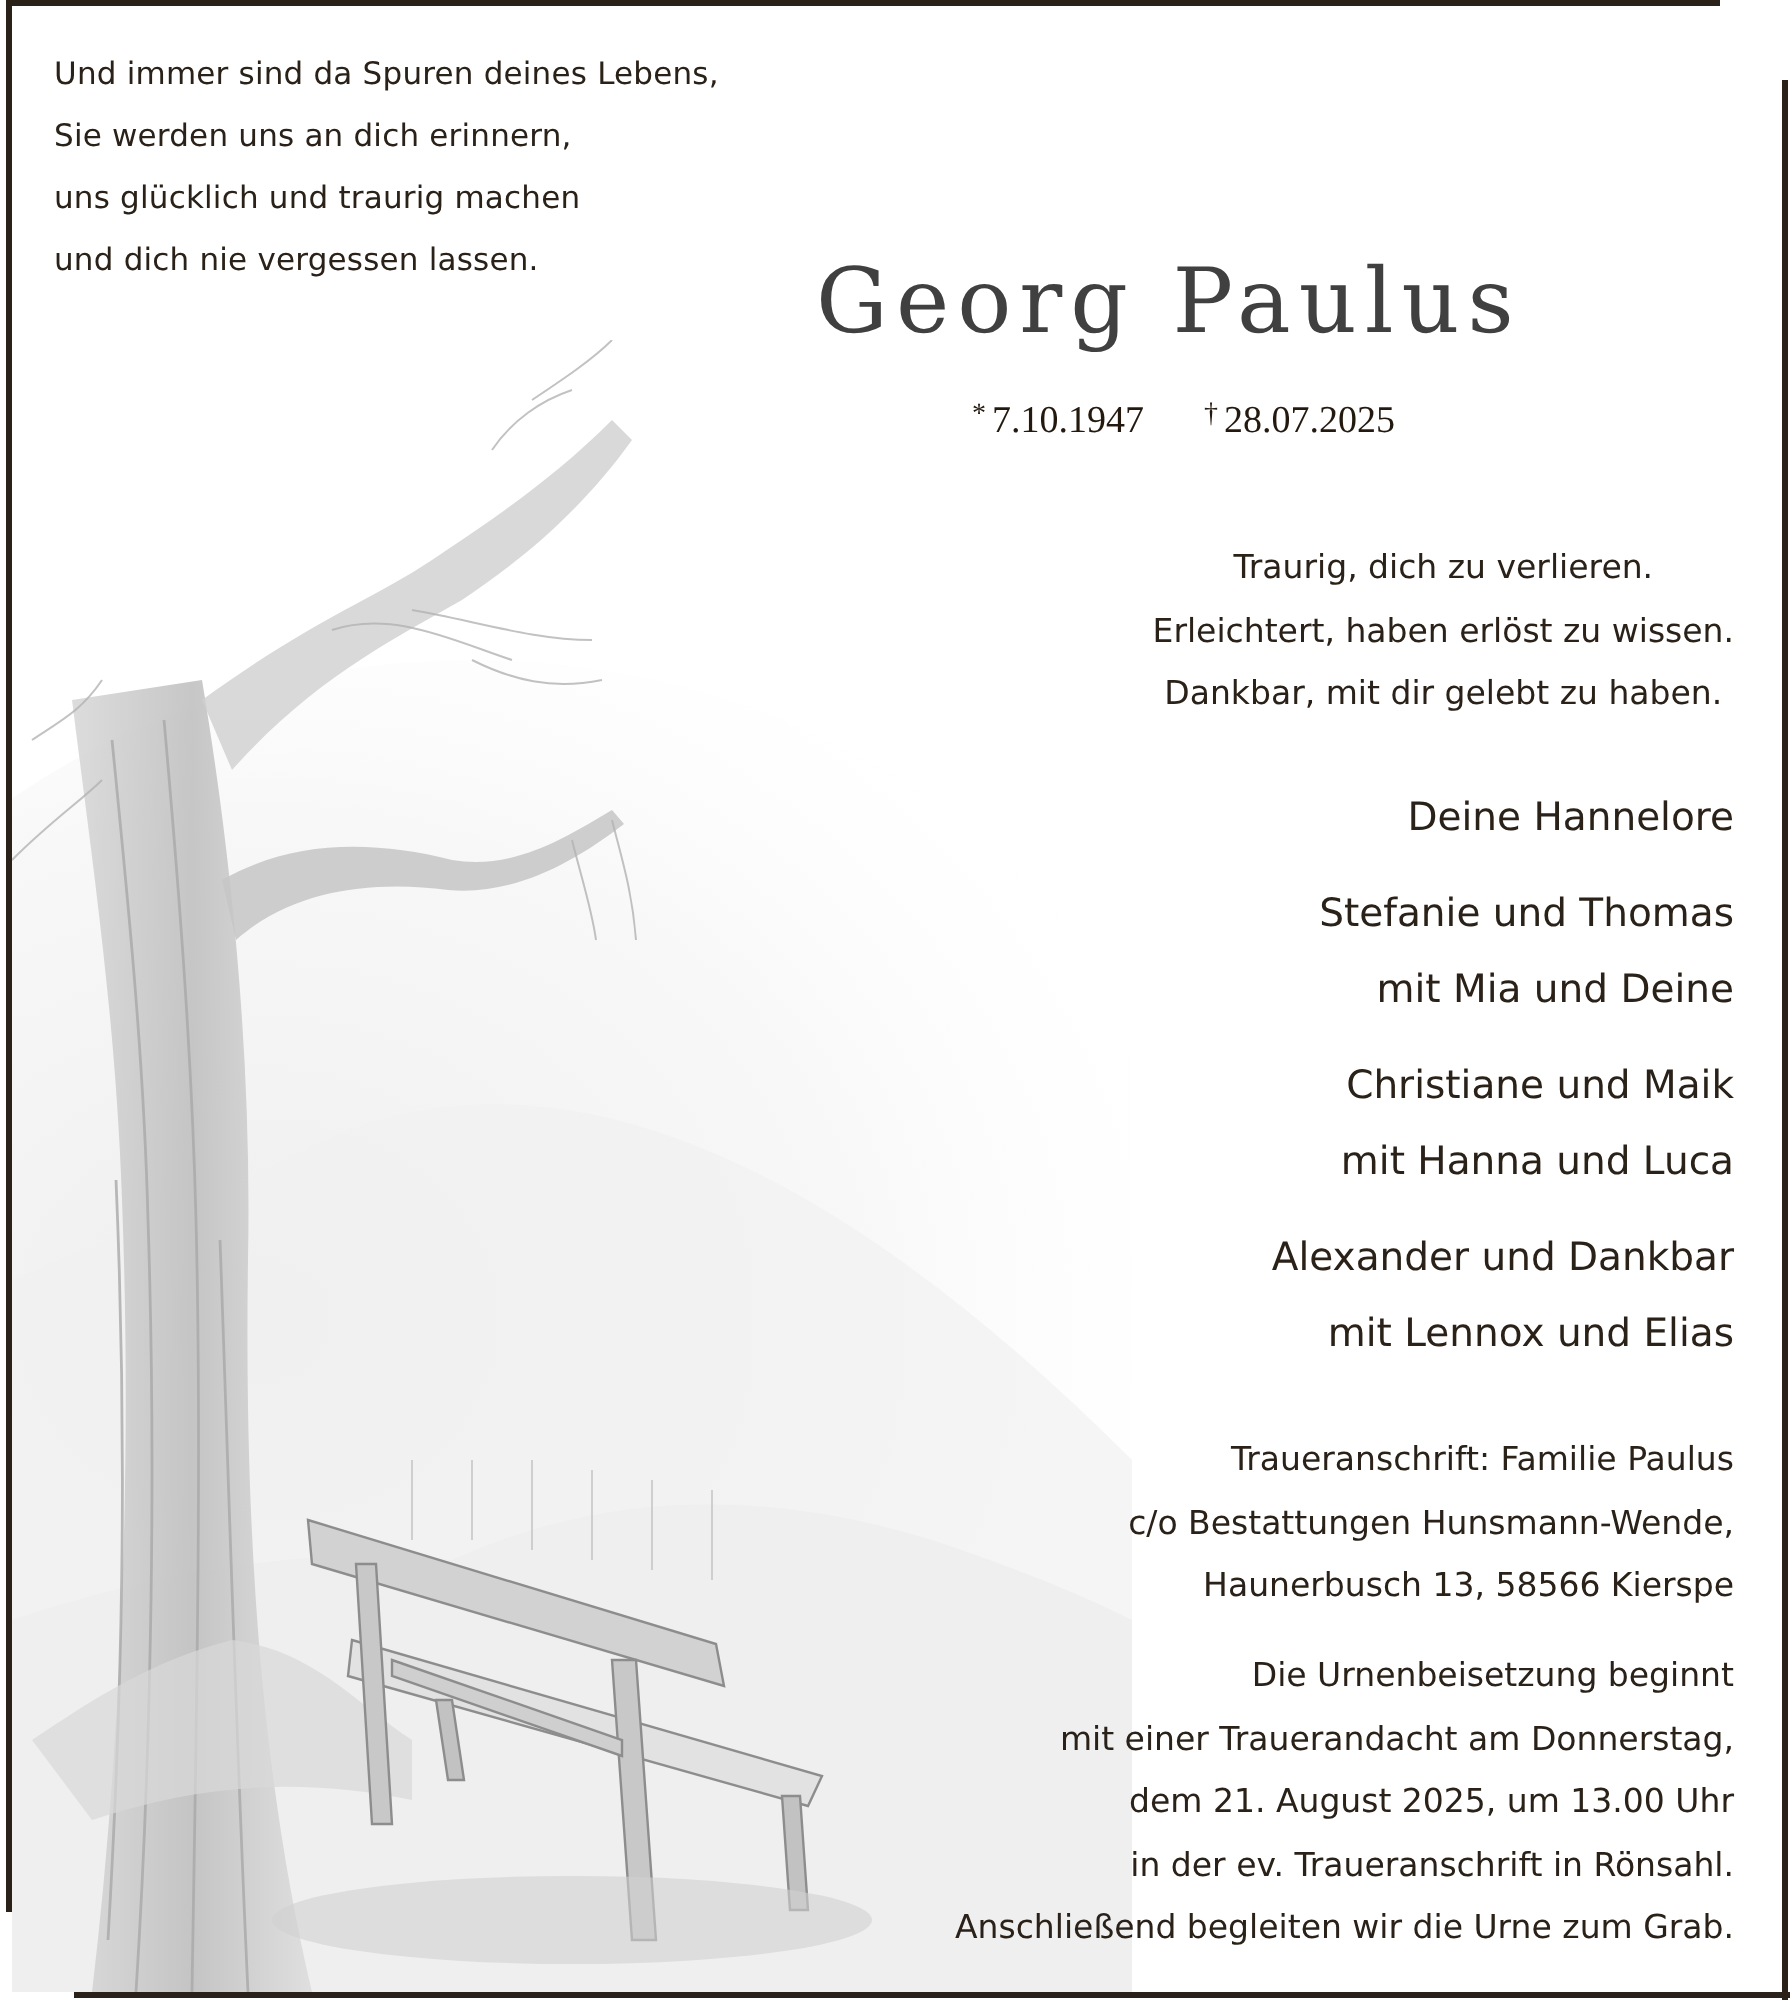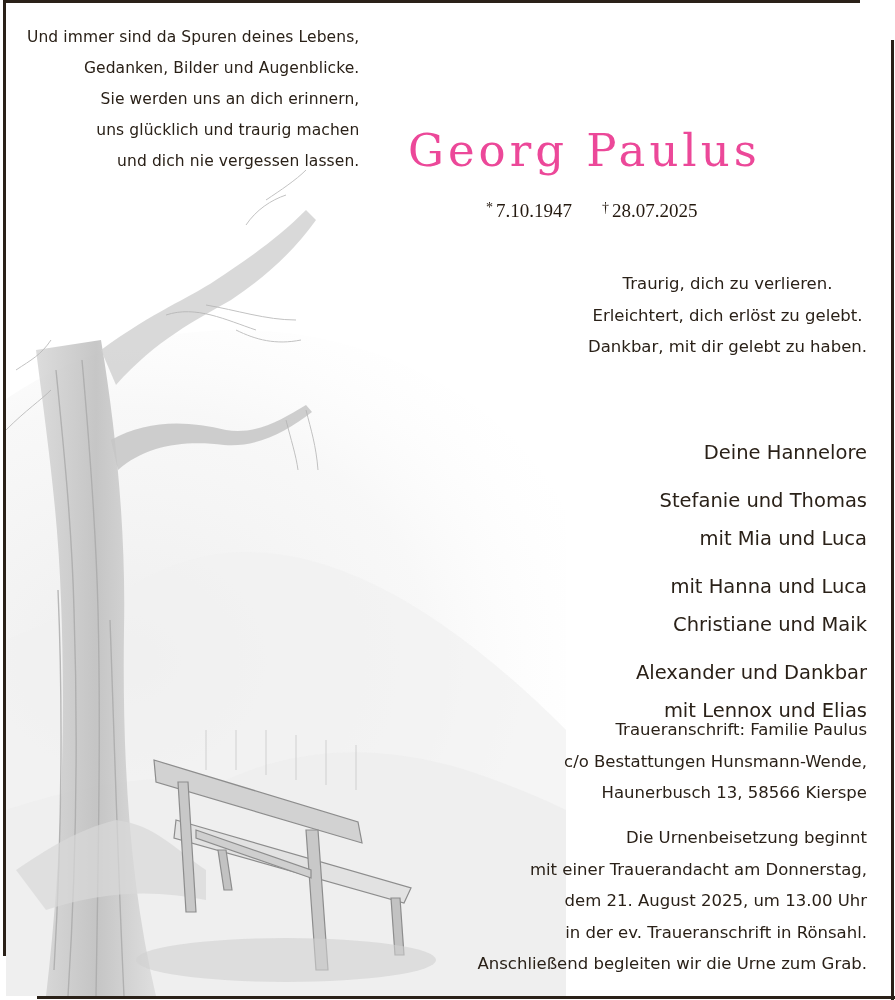--- a/index.html
+++ b/index.html
@@ -21,43 +21,43 @@
     
     .illustration { position: absolute; left: 6px; top: 170px; width: 560px; height: 826px; }
 
     .text { position: absolute; white-space: nowrap; }
 
     .poem {
       left: 27px; top: 22px;
       font-size: 15.5px; line-height: 31px; color: #2a2118;
       font-family: "DejaVu Sans", sans-serif; letter-spacing: 0.1px;
     }
-    .poem div { height: 31px; text-align: right; }
+    .poem div { height: 31px; }
 
     .name {
       left: 408px; top: 124px;
       font-family: "DejaVu Serif", serif;
       font-size: 45px; letter-spacing: 4px; font-weight: normal;
-      color: #ec4899;
+      color: #404040;
     }
 
     .dates {
       left: 470px; top: 200px;
       font-family: "Liberation Serif", serif;
       font-size: 19px; color: #24190f; margin-left: 16px;
     }
     .dates .sym { font-size: 14px; vertical-align: 5px; margin-right: 3px; }
     .dates .gap { display: inline-block; width: 30px; }
 
     .right-block { right: 28px; text-align: right; }
 
     .motto { top: 268px; font-size: 16.5px; line-height: 31.5px; }
     .motto div { height: 31.5px; text-align: center; }
 
-    .family { top: 392px; font-size: 19.5px; margin-top: 44px; }
+    .family { top: 392px; font-size: 19.5px; }
     .family .group { margin-bottom: 10px; }
     .family .line { height: 38px; line-height: 34px; }
 
     .address { top: 714px; font-size: 16.5px; line-height: 31.5px; }
     .address div { height: 31.5px; }
 
     .service { top: 822px; font-size: 16.5px; line-height: 31.5px; }
     .service div { height: 31.5px; margin-left: 32px; }
   </style>
 </head>
@@ -136,49 +136,48 @@
         <path d="M230 600 L 230 560"></path>
         <path d="M260 605 L 260 560"></path>
       <path d="M290 610 L 290 565"></path>
         <path d="M320 615 L 320 570"></path>
         <path d="M350 620 L 350 575"></path>
     </g>
   </svg>
 
   <div class="text poem">
     <div>Und immer sind da Spuren deines Lebens,</div>
-    <div>Gedanken, Bilder und Augenblicke.</div>
     <div>Sie werden uns an dich erinnern,</div>
     <div>uns glücklich und traurig machen</div>
     <div>und dich nie vergessen lassen.</div>
   </div>
 
   <div class="text name">Georg Paulus</div>
 
   <div class="text dates">
     <span class="sym">*</span><span>7.10.1947</span><span class="gap"></span><span class="sym">†</span><span>28.07.2025</span>
   </div>
 
   <div class="text right-block motto">
     <div>Traurig, dich zu verlieren.</div>
-    <div>Erleichtert, dich erlöst zu gelebt.</div>
+    <div>Erleichtert, haben erlöst zu wissen.</div>
     <div>Dankbar, mit dir gelebt zu haben.</div>
   </div>
 
   <div class="text right-block family">
     <div class="group">
       <div class="line">Deine Hannelore</div>
     </div>
     <div class="group">
       <div class="line">Stefanie und Thomas</div>
-      <div class="line">mit Mia und Luca</div>
+      <div class="line">mit Mia und Deine</div>
     </div>
     <div class="group">
+      <div class="line">Christiane und Maik</div>
       <div class="line">mit Hanna und Luca</div>
-      <div class="line">Christiane und Maik</div>
     </div>
     <div class="group">
       <div class="line">Alexander und Dankbar</div>
       <div class="line">mit Lennox und Elias</div>
     </div>
   </div>
 
   <div class="text right-block address">
     <div>Traueranschrift: Familie Paulus</div>
     <div>c/o Bestattungen Hunsmann-Wende,</div>

